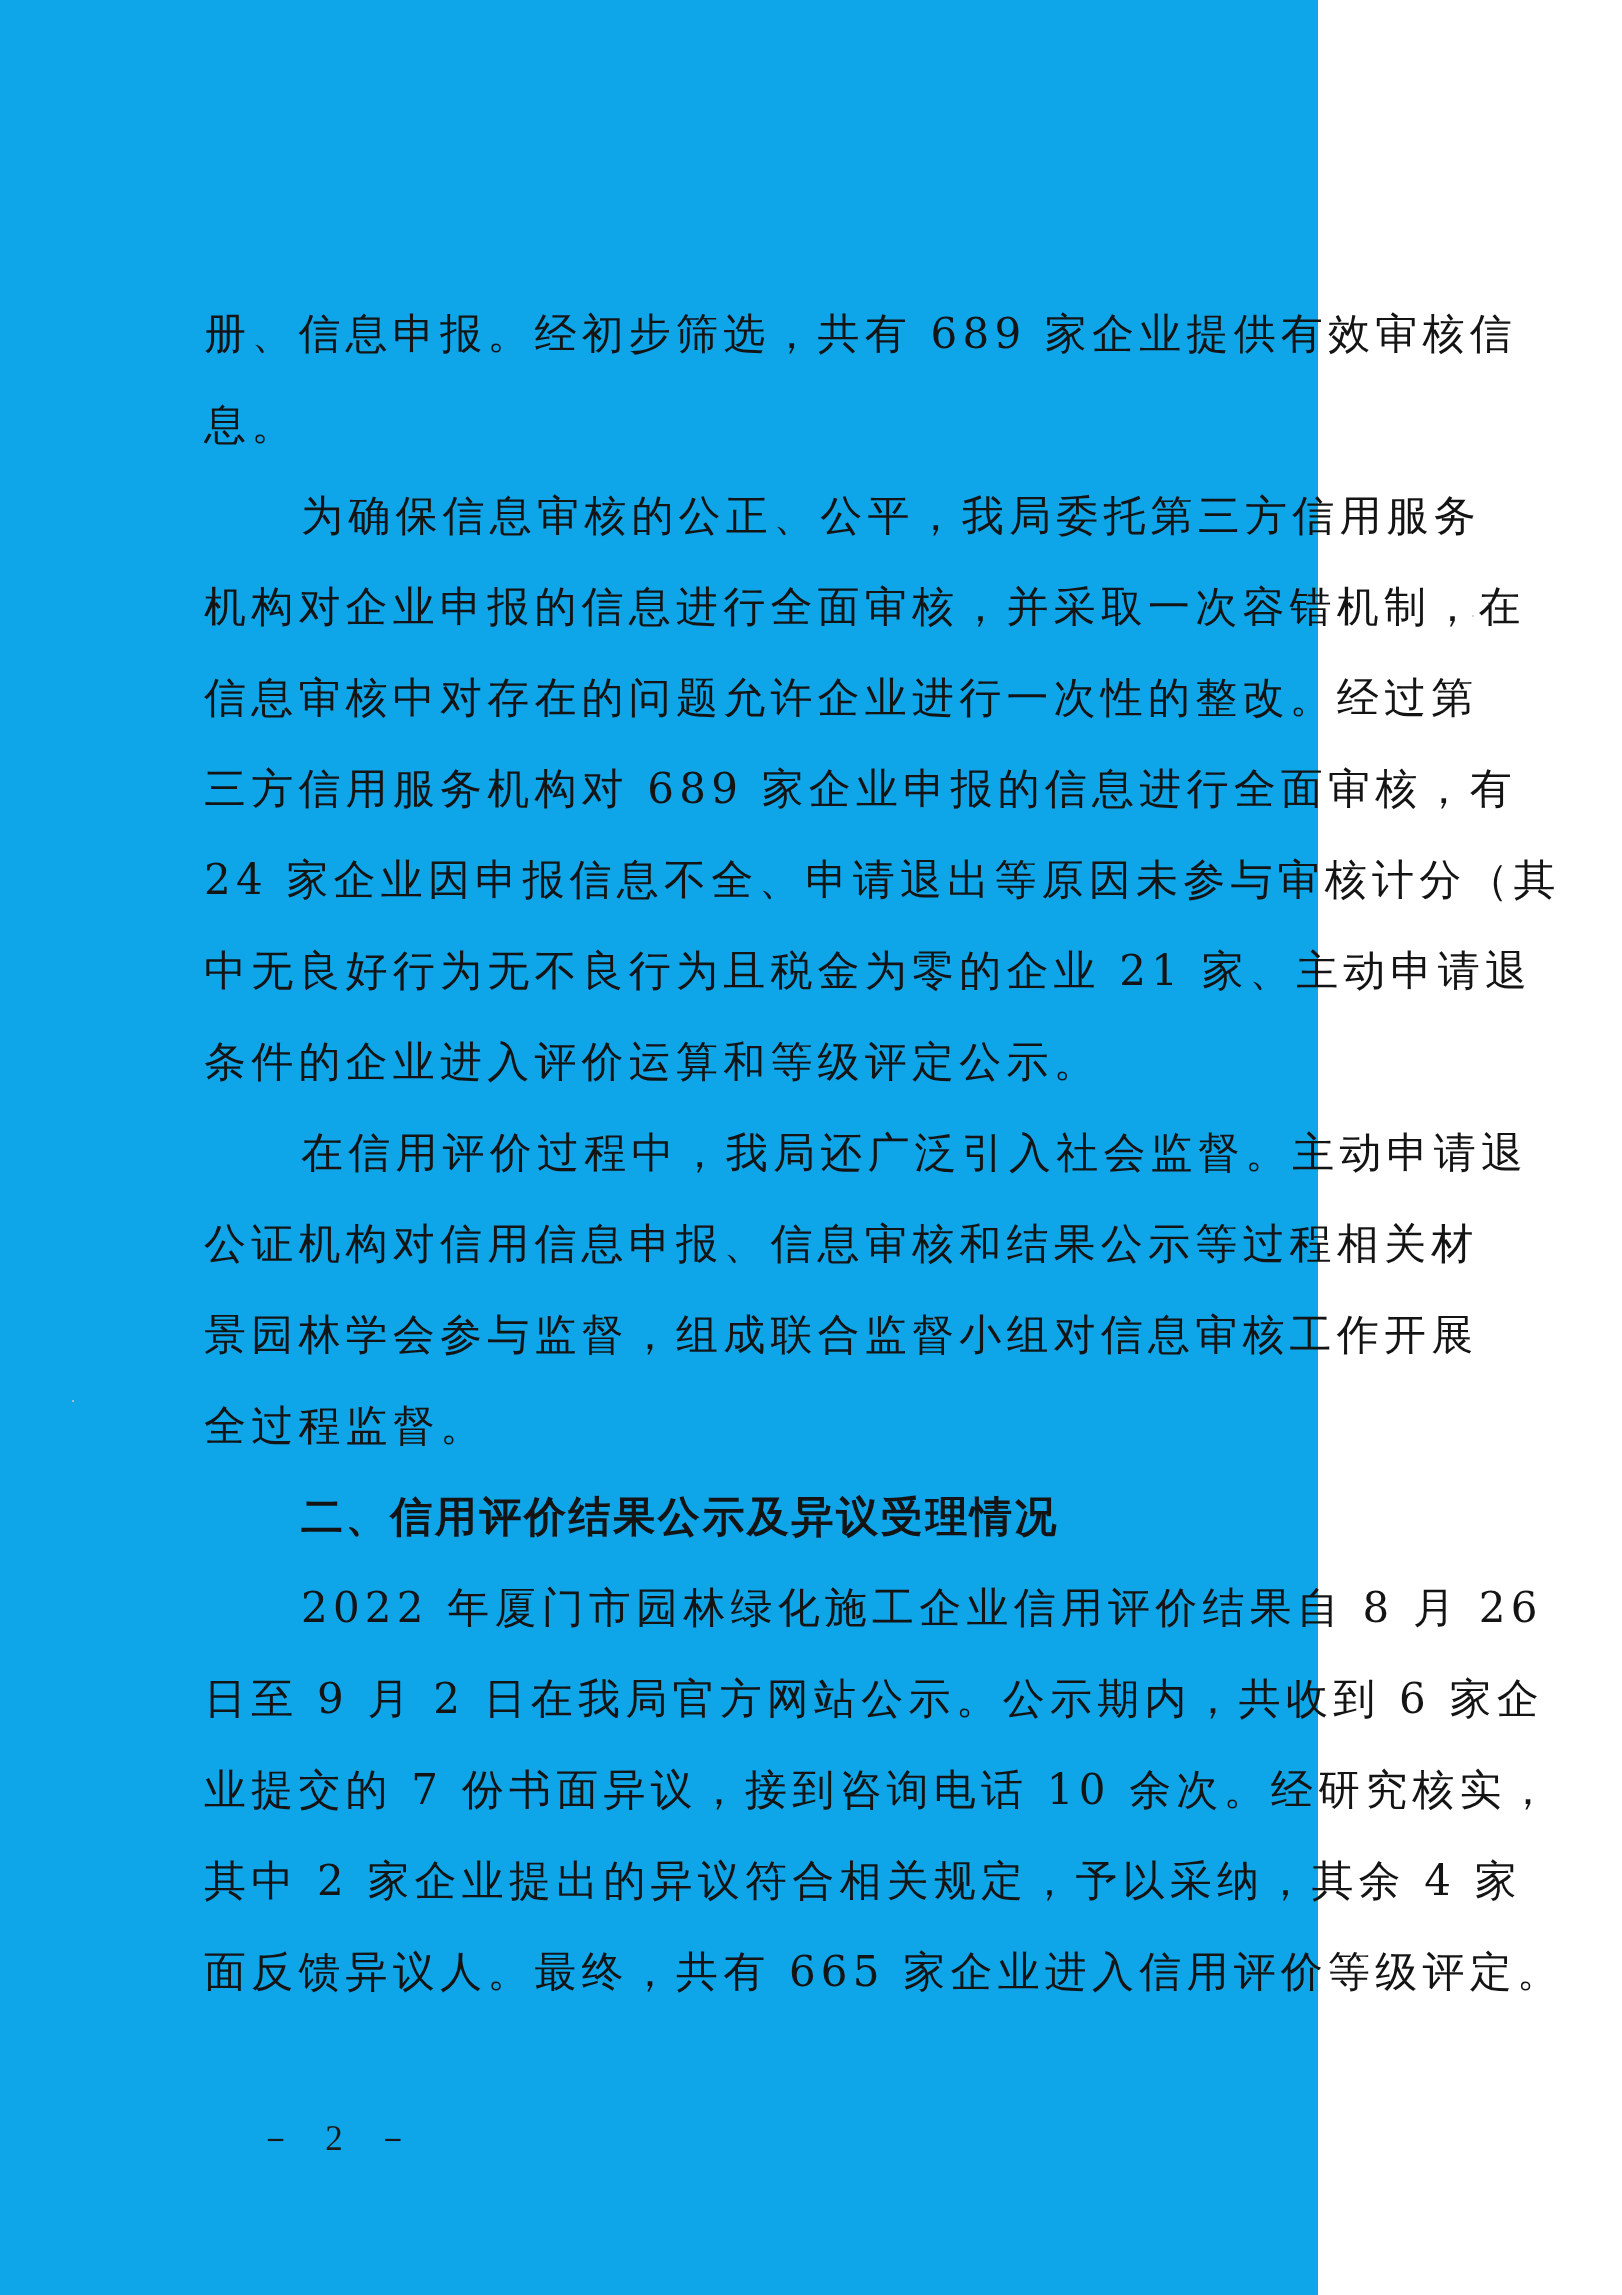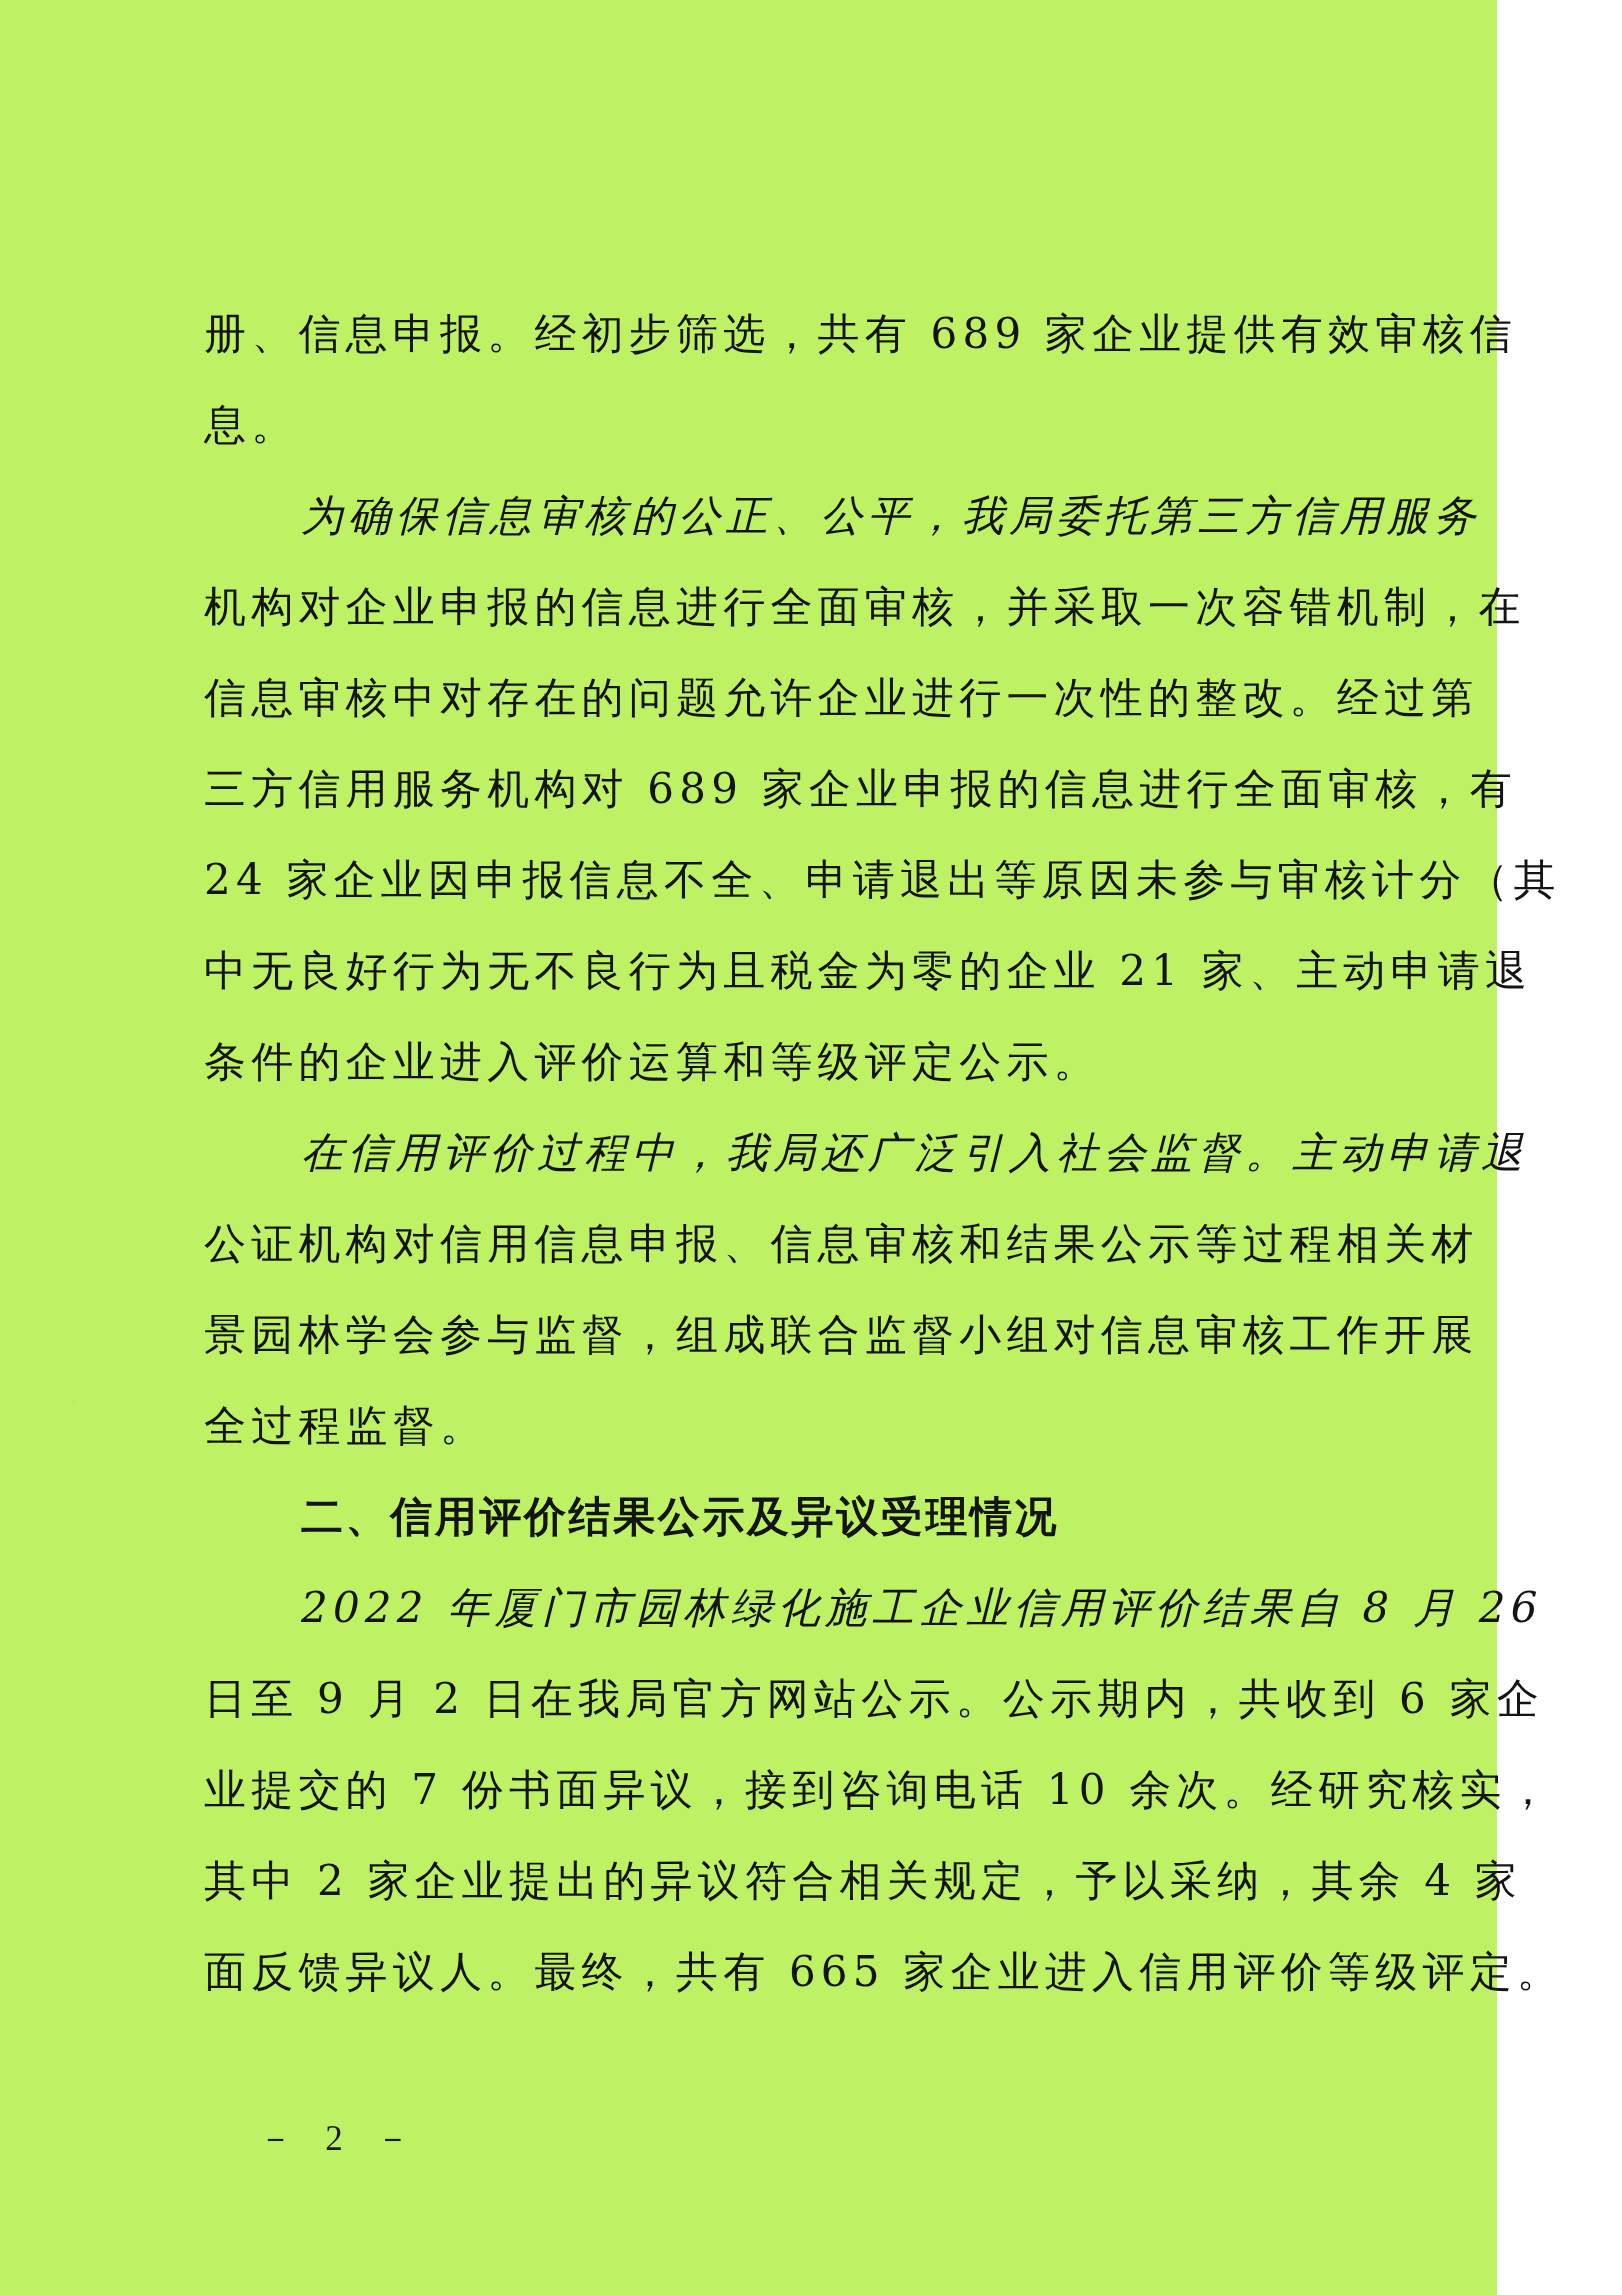--- a/index.html
+++ b/index.html
@@ -11,23 +11,23 @@
     width: 1623px;
     height: 2295px;
     position: relative;
     overflow: hidden;
     font-family: "DejaVu Serif", "Liberation Serif", serif;
     color: #141414;
   }
   .page {
     position: absolute;
     left: 0; top: 0;
-    width: 1497px;
+    width: 1318px;
     height: 2295px;
-    background: #bef264;
+    background: #0ea5e9;
   }
   .body-text {
     position: absolute;
     left: 204px;
     top: 288px;
     width: 1217px;
   }
   .line {
     display: block;
     height: 91px;
@@ -36,21 +36,20 @@
     letter-spacing: 5.2px;
     white-space: nowrap;
     text-align: justify;
     text-align-last: justify;
   }
   .line.last {
     text-align-last: left;
   }
   .line.indent {
     padding-left: 97px;
-    font-style: italic;
   }
   .heading {
     font-family: "DejaVu Sans", "Liberation Sans", sans-serif;
     font-weight: bold;
     font-size: 42px;
     letter-spacing: 2.6px;
     padding-left: 97px;
     text-align: center;
     text-align-last: left;
   }

